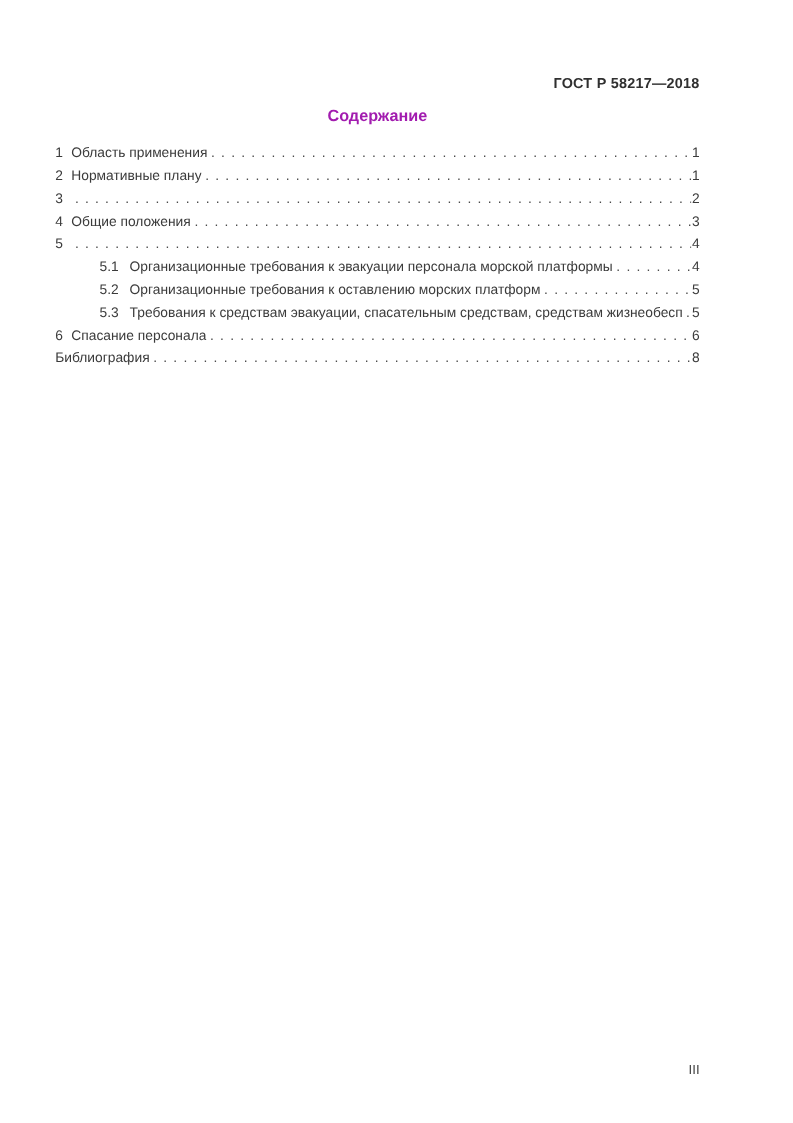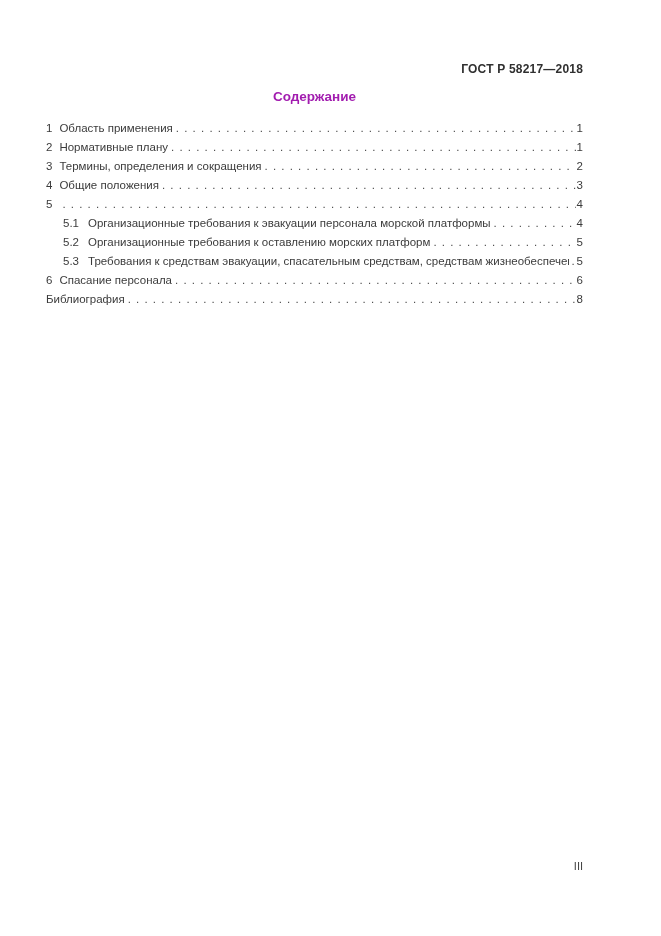--- a/index.html
+++ b/index.html
@@ -54,20 +54,21 @@
   }
   .toc-row.level1 {
     padding-left: 17px;
   }
   .toc-num {
     margin-right: 7px;
     flex: 0 0 auto;
   }
   .toc-row.level1 .toc-num {
     margin-right: 9px;
+    margin-left: 20px;
   }
   .toc-label {
     flex: 0 1 auto;
     overflow: hidden;
   }
   .toc-dots {
     flex: 1 1 0;
     overflow: hidden;
     margin: 0 1px 0 3px;
     min-width: 4px;
@@ -76,21 +77,21 @@
     content: ". . . . . . . . . . . . . . . . . . . . . . . . . . . . . . . . . . . . . . . . . . . . . . . . . . . . . . . . . . . . . . . . . . . . . . . . . . . . . . . . . . . . . . . .";
     letter-spacing: 1px;
     color: #4a4a4a;
   }
   .toc-page {
     flex: 0 0 auto;
     text-align: right;
   }
   .doc-footer {
     position: absolute;
-    top: 860px;
+    top: 886px;
     left: 46px;
     width: 537px;
     text-align: right;
     font-size: 11px;
     color: #444444;
   }
 </style>
 </head>
 <body>
 
@@ -107,21 +108,20 @@
         <span class="toc-page">1</span>
       </div>
       <div class="toc-row">
         <span class="toc-num">2</span>
         <span class="toc-label">Нормативные плану</span>
         <span class="toc-dots"></span>
         <span class="toc-page">1</span>
       </div>
       <div class="toc-row">
         <span class="toc-num">3</span>
-        <span class="toc-label">Термины, определения и сокращения</span>
         <span class="toc-dots"></span>
         <span class="toc-page">2</span>
       </div>
       <div class="toc-row">
         <span class="toc-num">4</span>
         <span class="toc-label">Общие положения</span>
         <span class="toc-dots"></span>
         <span class="toc-page">3</span>
       </div>
       <div class="toc-row">

